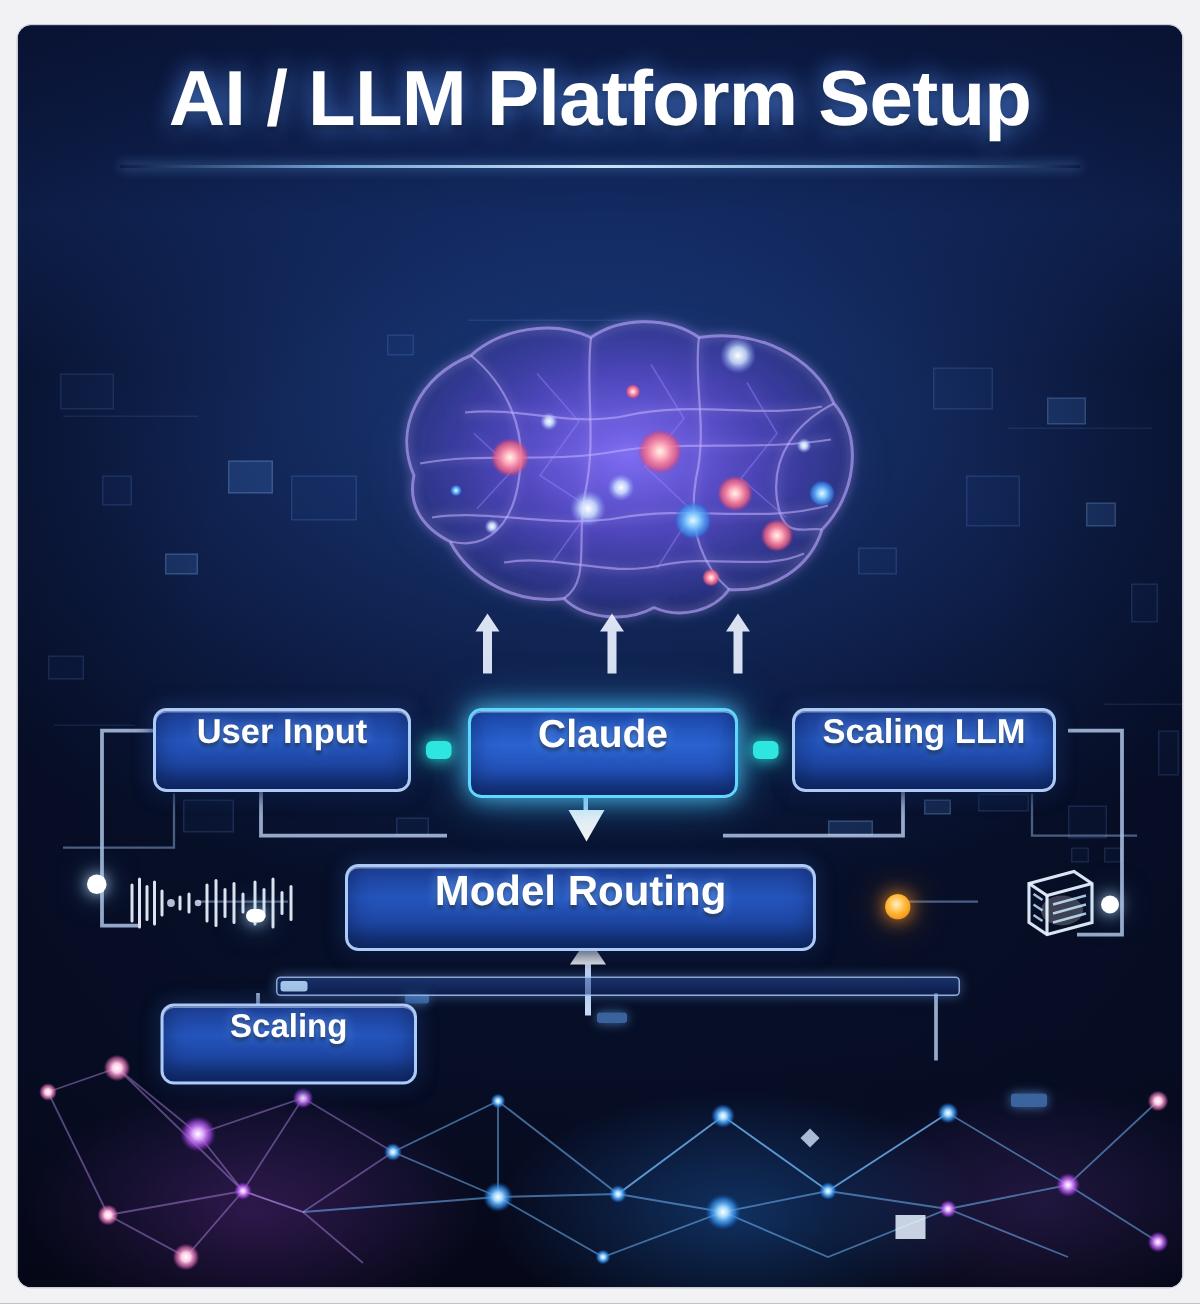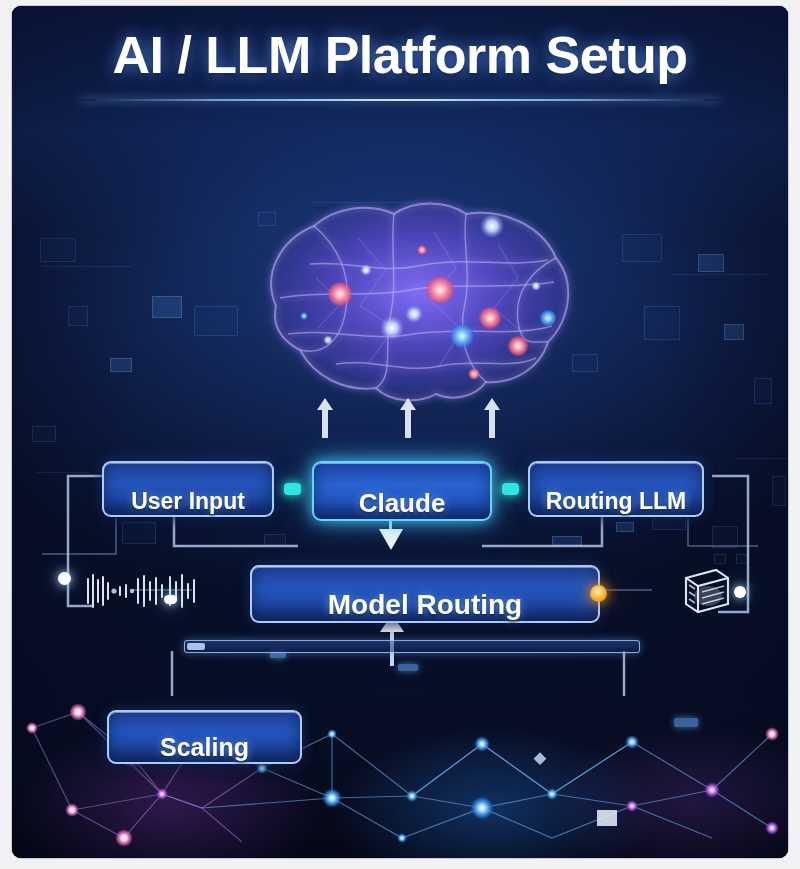--- a/index.html
+++ b/index.html
@@ -6,21 +6,21 @@
   * { margin:0; padding:0; box-sizing:border-box; }
   html, body {
     width:800px; height:869px; overflow:hidden;
     background:#e9eaee;
     font-family:"Liberation Sans", sans-serif;
   }
   #infographic {
     position:relative;
     width:800px; height:869px;
     background:#f2f2f4;
-    padding:6px 12px 11px 12px;
+    padding:17px 12px 11px 12px;
   }
   .frame {
     position:relative;
     width:100%; height:100%;
     border-radius:9px;
     overflow:hidden;
     background:#0a1535;
     box-shadow:0 0 0 1px #c9ccd4;
   }
 
@@ -71,21 +71,21 @@
   .brain-halo{
     position:absolute; left:-30px; top:-20px; right:-30px; bottom:-20px;
     background:radial-gradient(ellipse 50% 50% at 50% 50%, rgba(120,110,255,.40) 0%, rgba(80,70,190,.20) 45%, rgba(40,40,120,0) 75%);
     filter:blur(6px);
   }
   .brain-svg{ position:absolute; inset:0; }
 
   
   .node{
     position:absolute; z-index:8;
-    display:flex; align-items:flex-end; justify-content:center;
+    display:flex; align-items:flex-start; justify-content:center;
     border-radius:9px;
     color:#ffffff; font-weight:bold;
     background:linear-gradient(180deg,#1d3f96 0%, #2454bb 38%, #1f49a8 70%, #15357f 100%);
     border:2px solid rgba(185,215,255,.92);
     box-shadow:
       inset 0 1px 0 rgba(255,255,255,.42),
       inset 0 -8px 16px rgba(6,18,56,.55),
       0 3px 12px rgba(2,8,30,.66),
       0 0 14px rgba(70,135,240,.35);
     text-shadow:0 0 8px rgba(110,170,255,.8), 0 2px 3px rgba(0,0,0,.7);
@@ -96,22 +96,22 @@
     box-shadow:
       inset 0 1px 0 rgba(255,255,255,.5),
       inset 0 -8px 16px rgba(6,18,56,.5),
       0 0 16px rgba(80,210,255,.85),
       0 0 34px rgba(60,180,255,.45);
   }
 
   #node-user-input { left:90px;  top:455px; width:172px; height:56px; font-size:23px; }
   #node-whisper    { left:300px; top:455px; width:180px; height:60px; font-size:26px; }
   #node-claude     { left:516px; top:455px; width:176px; height:56px; font-size:23px; }
-  #node-routing    { left:218px; top:559px; width:350px; height:58px; font-size:28px;margin-left:20px; }
-  #node-scaling    { left:95px;  top:704px; width:195px; height:54px; font-size:25px; }
+  #node-routing    { left:218px; top:559px; width:314px; height:58px; font-size:28px; }
+  #node-scaling    { left:95px;  top:652px; width:171px; height:54px; font-size:22px; }
   #node-monitoring { left:290px; top:670px; width:206px; height:54px; font-size:25px; }
   #node-optimization{left:512px; top:670px; width:210px; height:54px; font-size:25px; }
 
   
   .svg-layer{ position:absolute; inset:0; z-index:7; pointer-events:none; }
 
   .cyan-dot{
     position:absolute; z-index:9; width:17px; height:12px; border-radius:4px;
     background:#2ee6e0;
     box-shadow:0 0 10px rgba(46,230,224,.95), 0 0 20px rgba(46,230,224,.55);
@@ -333,21 +333,21 @@
 
     <div class="node" id="node-user-input">
       <span>User Input</span>
     </div>
 
     <div class="node accent" id="node-whisper">
       <span>Claude</span>
     </div>
 
     <div class="node" id="node-claude">
-      <span>Routing LLM</span>
+      <span>Scaling LLM</span>
     </div>
 
     <div class="node" id="node-routing">
       <span>Model Routing</span>
     </div>
 
     <div class="node" id="node-scaling">
       <span>Scaling</span>
     </div>
 

